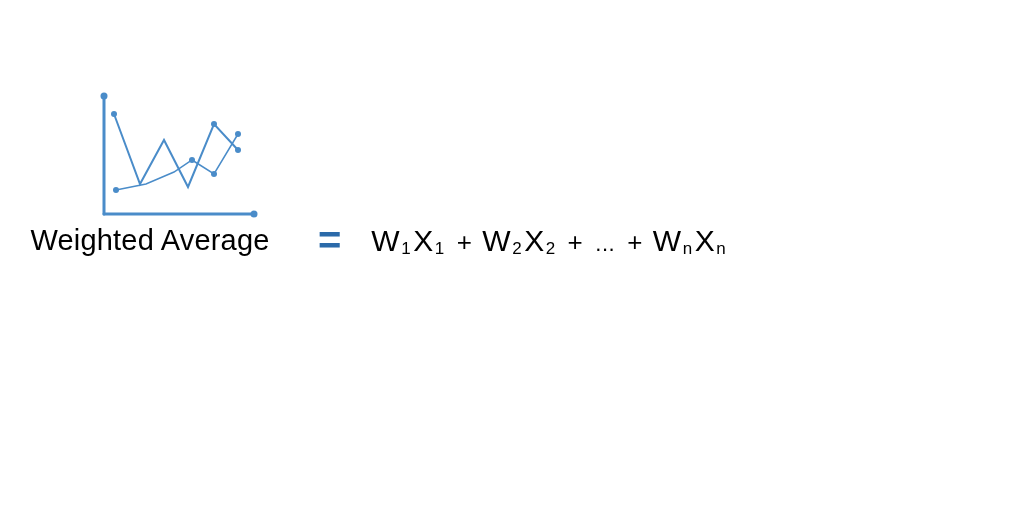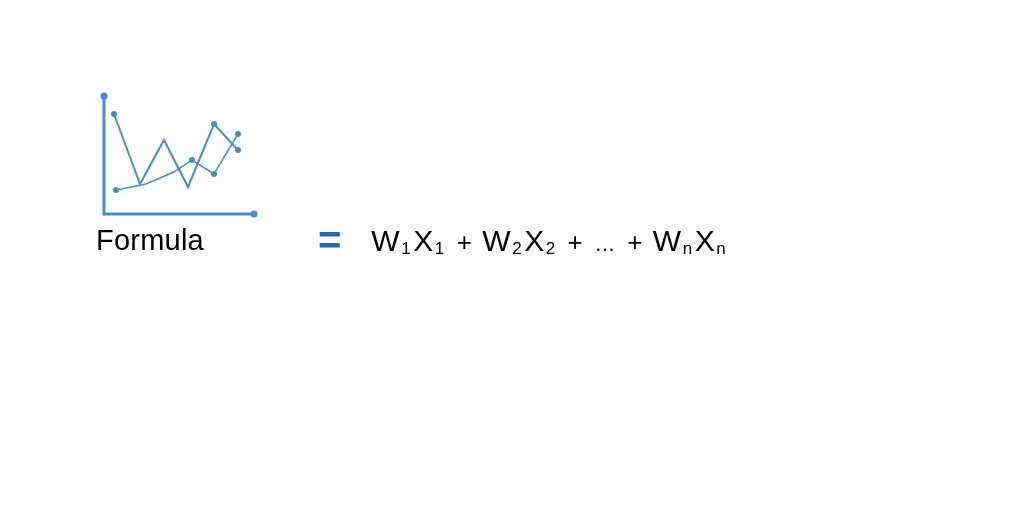--- a/index.html
+++ b/index.html
@@ -93,21 +93,21 @@
     <circle cx="142" cy="58" r="3" fill="#4a8cc9"></circle>
     <circle cx="20" cy="98" r="3" fill="#4a8cc9"></circle>
     <circle cx="96" cy="68" r="3" fill="#4a8cc9"></circle>
     <circle cx="118" cy="82" r="3" fill="#4a8cc9"></circle>
     <circle cx="142" cy="42" r="3" fill="#4a8cc9"></circle>
   </svg>
 </div>
 
 <div class="container">
   <div class="left-block">
-    <div class="title">Formula</div>
+    <div class="title">Weighted Average</div>
   </div>
 
   <div class="equals">=</div>
 
   <div class="rhs">
     <span class="term">
       <span class="base">W</span>
       <span class="sub">1</span>
       <span class="base">X</span>
       <span class="sub">1</span>

